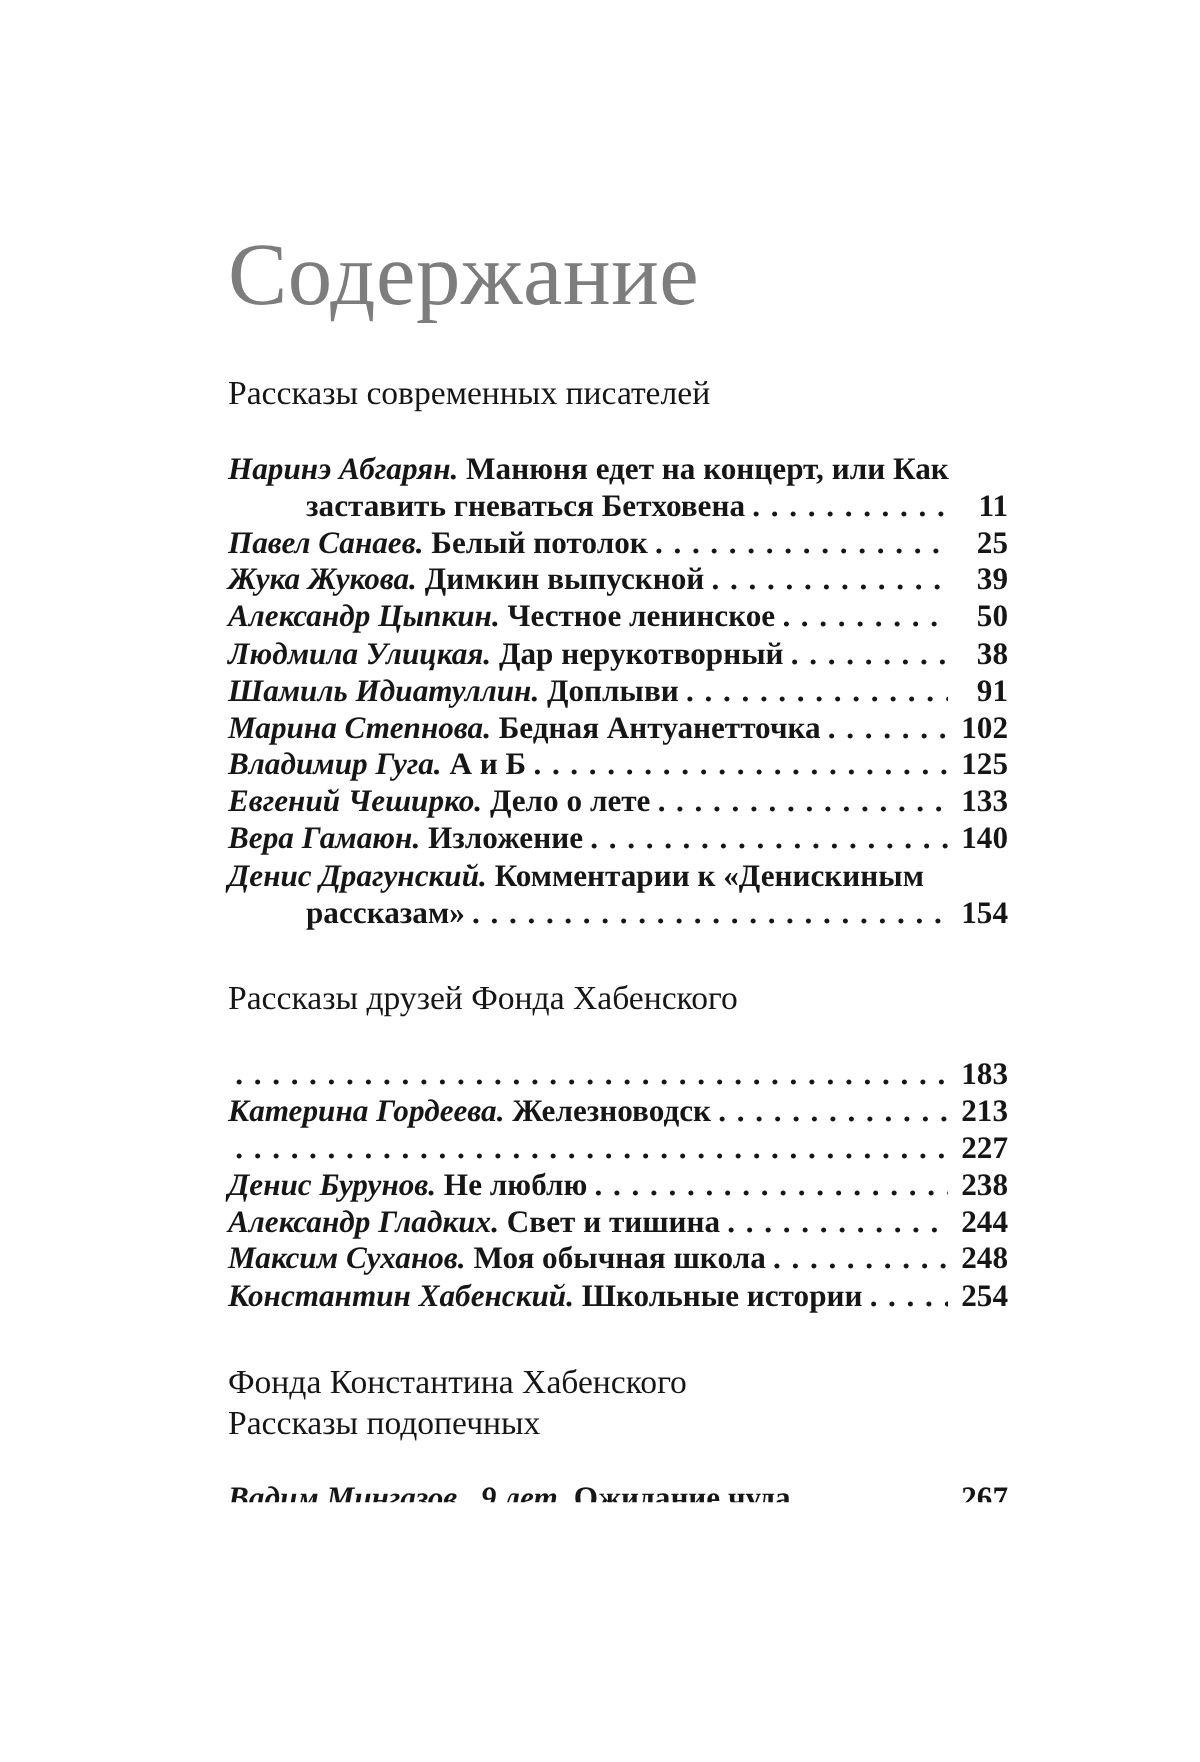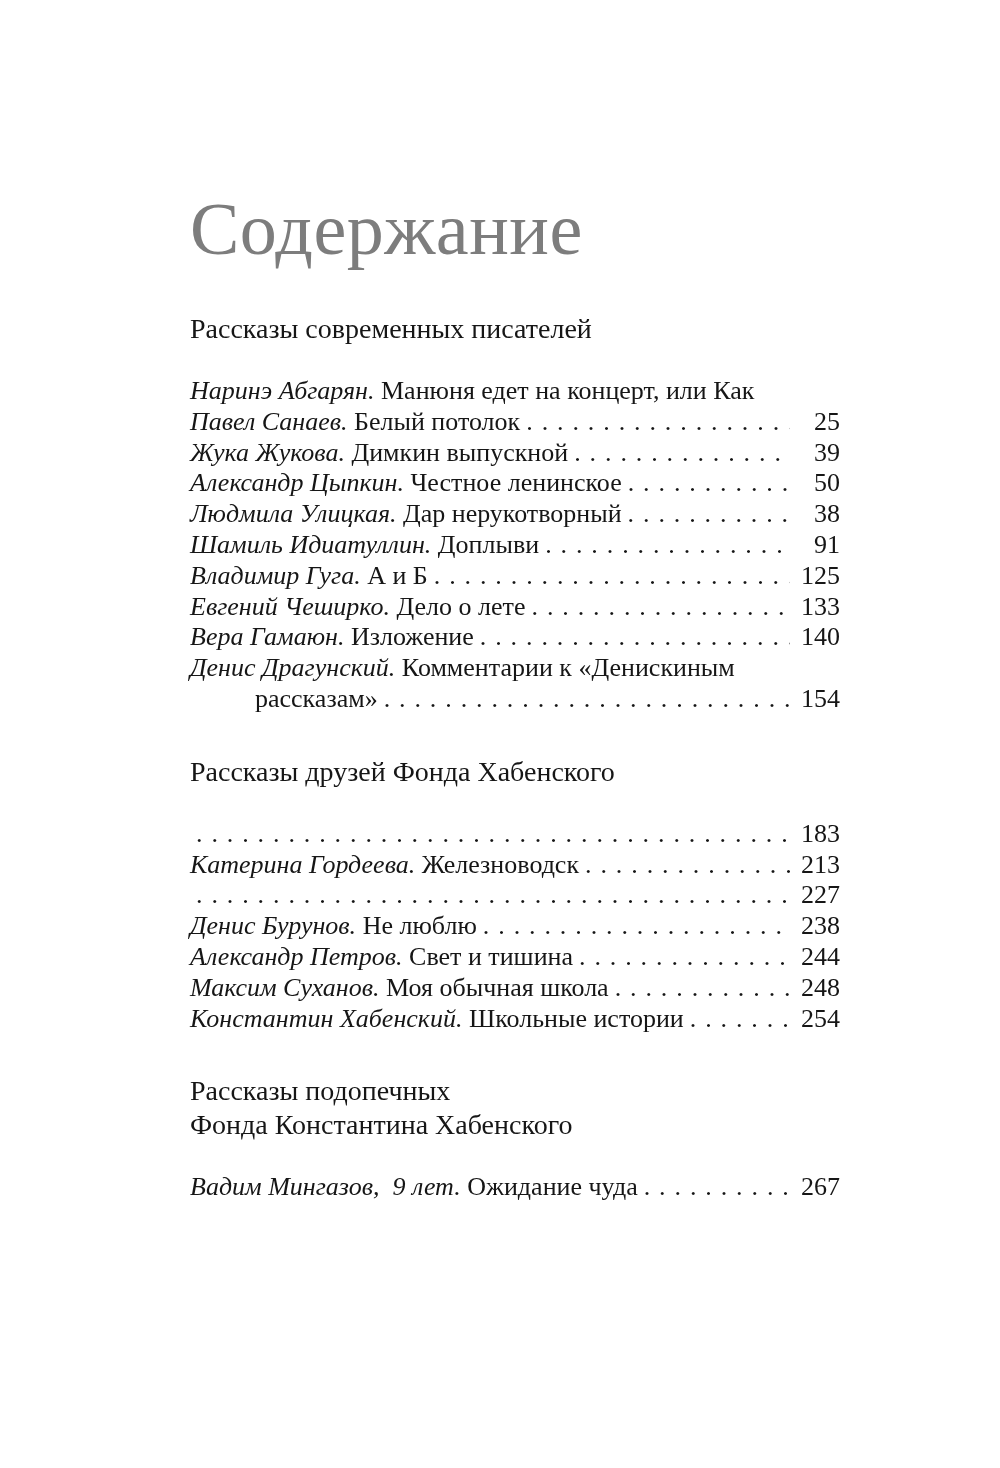--- a/index.html
+++ b/index.html
@@ -38,20 +38,21 @@
     line-height: 34px;
     font-weight: normal;
   }
   .entries { margin-top: 30px; }
   .row {
     display: flex;
     align-items: center;
     font-size: 26px;
     line-height: 30.8px;
     white-space: pre;
+    font-weight: bold;
   }
   .txt { flex: 0 0 auto; }
   .author { font-style: italic; }
   .em { font-style: italic; }
   .cont-line .txt { padding-left: 65px; }
   .dots {
     flex: 1 1 auto;
     overflow: hidden;
     white-space: nowrap;
     padding-left: 6px;
@@ -80,31 +81,33 @@
   <div class="content">
     <h1 class="title">Содержание</h1>
     <div id="sections">
   <section class="section">
     <div class="sec-heading">
             <div>Рассказы современных писателей</div>
           </div>
     <div class="entries">
   <div class="row"><span class="txt"><span class="author">Наринэ Абгарян.</span><span class="ttl"> Манюня едет на концерт, или Как</span></span></div>
 
+  <div class="row cont-line"><span class="txt">заставить гневаться Бетховена</span><span class="dots"></span><span class="pg">11</span></div>
 
   <div class="row"><span class="txt"><span class="author">Павел Санаев.</span><span class="ttl"> Белый потолок</span></span><span class="dots"></span><span class="pg">25</span></div>
 
   <div class="row"><span class="txt"><span class="author">Жука Жукова.</span><span class="ttl"> Димкин выпускной</span></span><span class="dots"></span><span class="pg">39</span></div>
 
   <div class="row"><span class="txt"><span class="author">Александр Цыпкин.</span><span class="ttl"> Честное ленинское</span></span><span class="dots"></span><span class="pg">50</span></div>
 
   <div class="row"><span class="txt"><span class="author">Людмила Улицкая.</span><span class="ttl"> Дар нерукотворный</span></span><span class="dots"></span><span class="pg">38</span></div>
 
   <div class="row"><span class="txt"><span class="author">Шамиль Идиатуллин.</span><span class="ttl"> Доплыви</span></span><span class="dots"></span><span class="pg">91</span></div>
 
+  <div class="row"><span class="txt"><span class="author">Марина Степнова.</span><span class="ttl"> Бедная Антуанетточка</span></span><span class="dots"></span><span class="pg">102</span></div>
 
   <div class="row"><span class="txt"><span class="author">Владимир Гуга.</span><span class="ttl"> А и Б</span></span><span class="dots"></span><span class="pg">125</span></div>
 
   <div class="row"><span class="txt"><span class="author">Евгений Чеширко.</span><span class="ttl"> Дело о лете</span></span><span class="dots"></span><span class="pg">133</span></div>
 
   <div class="row"><span class="txt"><span class="author">Вера Гамаюн.</span><span class="ttl"> Изложение</span></span><span class="dots"></span><span class="pg">140</span></div>
 
   <div class="row"><span class="txt"><span class="author">Денис Драгунский.</span><span class="ttl"> Комментарии к «Денискиным</span></span></div>
 
   <div class="row cont-line"><span class="txt">рассказам»</span><span class="dots"></span><span class="pg">154</span></div>
@@ -117,32 +120,32 @@
           </div>
     <div class="entries">
   <div class="row"><span class="dots"></span><span class="pg">183</span></div>
 
   <div class="row"><span class="txt"><span class="author">Катерина Гордеева.</span><span class="ttl"> Железноводск</span></span><span class="dots"></span><span class="pg">213</span></div>
 
   <div class="row"><span class="dots"></span><span class="pg">227</span></div>
 
   <div class="row"><span class="txt"><span class="author">Денис Бурунов.</span><span class="ttl"> Не люблю</span></span><span class="dots"></span><span class="pg">238</span></div>
 
-  <div class="row"><span class="txt"><span class="author">Александр Петров.</span><span class="ttl"> Свет и тишина</span></span><span class="dots"></span><span class="pg">244</span></div>
+  <div class="row"><span class="txt"><span class="author">Александр Гладких.</span><span class="ttl"> Свет и тишина</span></span><span class="dots"></span><span class="pg">244</span></div>
 
   <div class="row"><span class="txt"><span class="author">Максим Суханов.</span><span class="ttl"> Моя обычная школа</span></span><span class="dots"></span><span class="pg">248</span></div>
 
   <div class="row"><span class="txt"><span class="author">Константин Хабенский.</span><span class="ttl"> Школьные истории</span></span><span class="dots"></span><span class="pg">254</span></div>
 </div>
   </section>
 
   <section class="section">
     <div class="sec-heading">
+            <div>Фонда Константина Хабенского</div>
             <div>Рассказы подопечных</div>
-            <div>Фонда Константина Хабенского</div>
           </div>
     <div class="entries">
   <div class="row"><span class="txt"><span class="author">Вадим Мингазов,  9 лет.</span><span class="ttl"> Ожидание чуда</span></span><span class="dots"></span><span class="pg">267</span></div>
 
 </div>
   </section>
 </div>
   </div>
   <div class="folio">6</div>
 </div>

